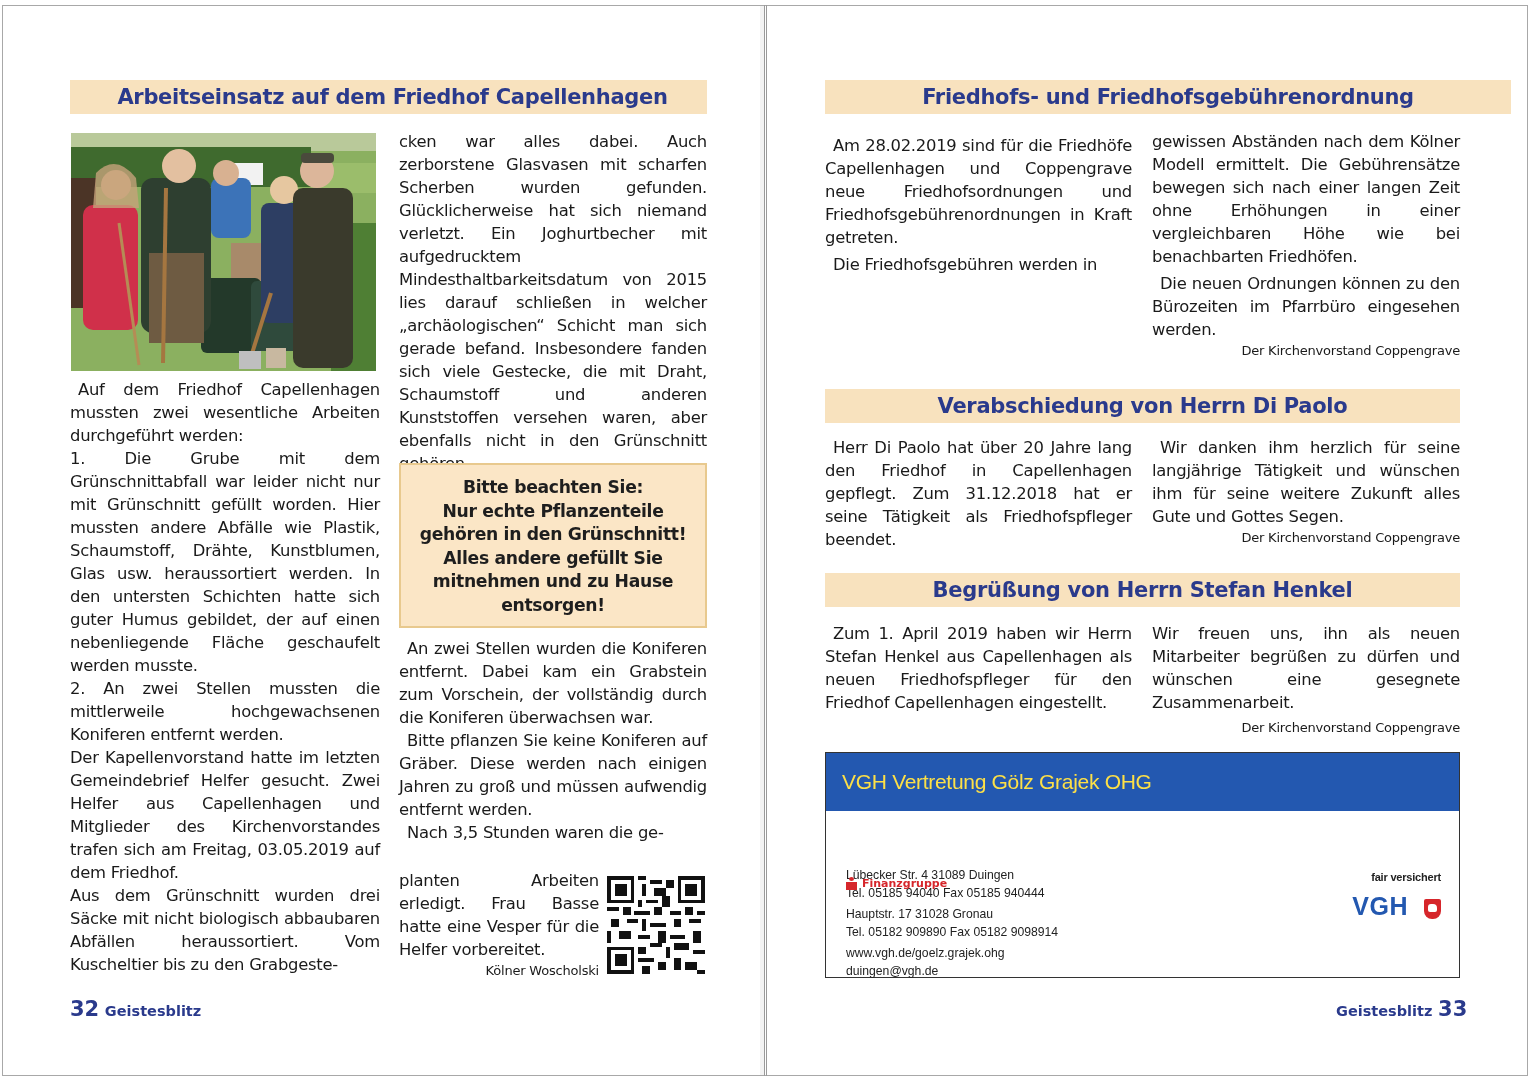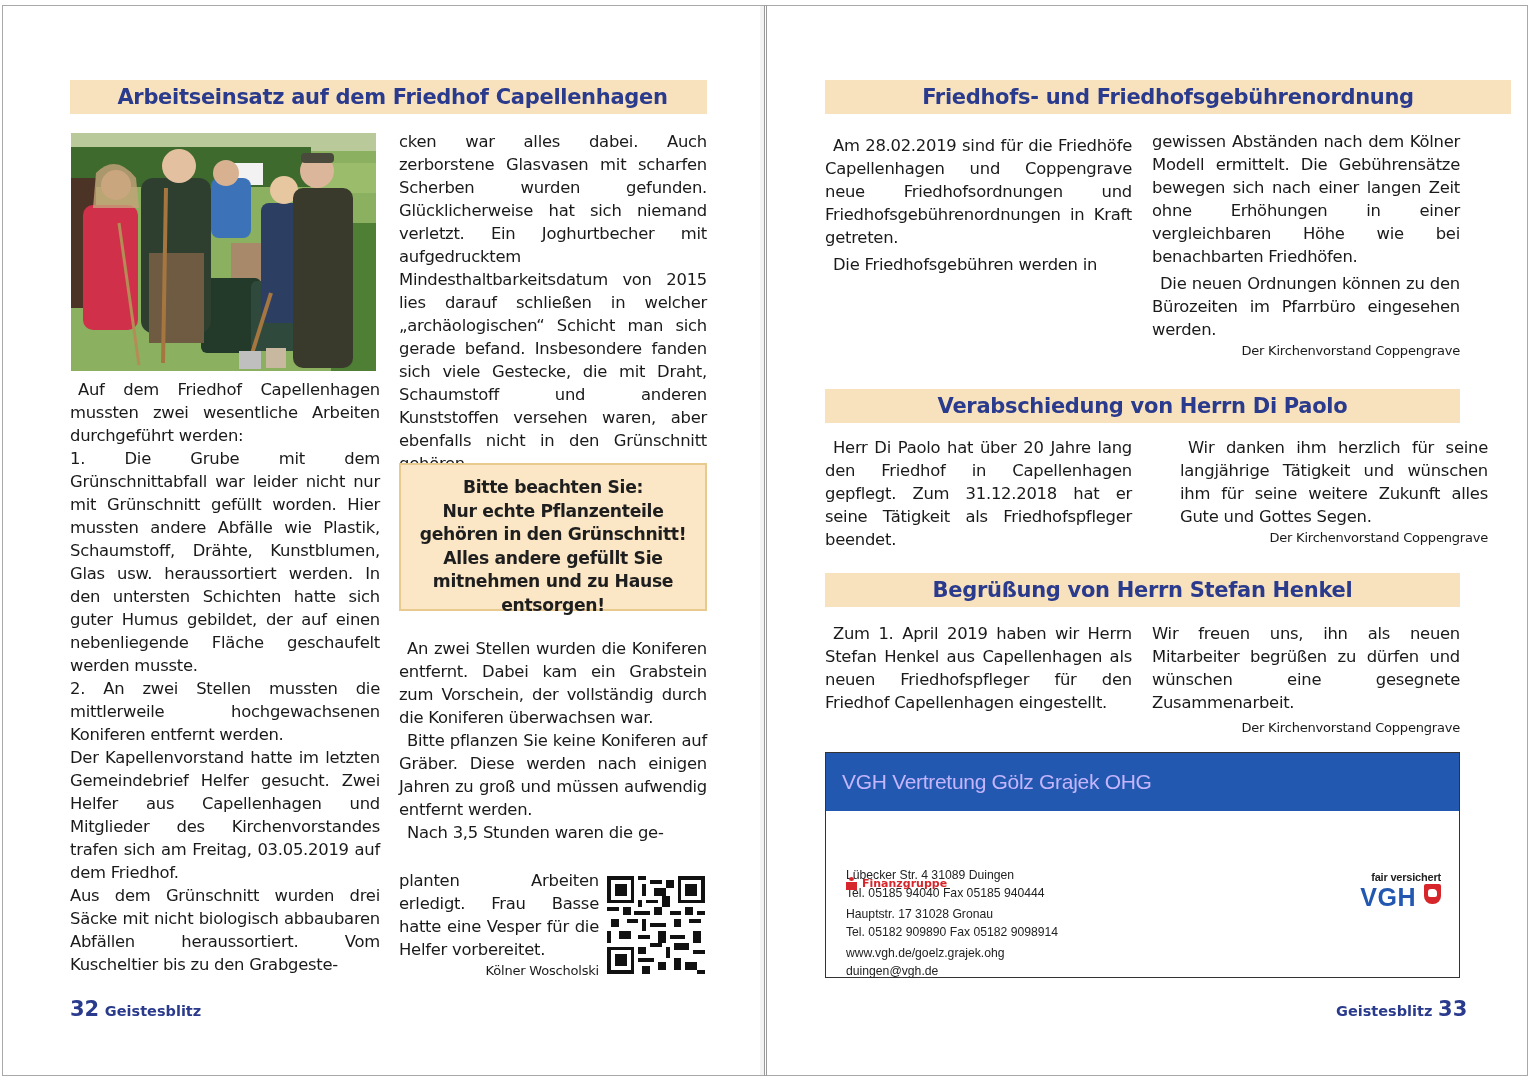--- a/index.html
+++ b/index.html
@@ -16,40 +16,40 @@
 
   .col { position: absolute; font-size: 16.4px; line-height: 23px; text-align: justify; letter-spacing: -0.25px; font-family: "DejaVu Sans", sans-serif; }
   .col p { margin: 0; }
   .col p.gap { margin-top: 4px; }
   .col .ind { text-indent: 8px; }
   .col .bold { font-weight: bold; }
   .sig { text-align: right; font-size: 13px; line-height: 20px; letter-spacing: -0.2px; }
 
   .photo { position: absolute; left: 71px; top: 133px; width: 305px; height: 238px; overflow: hidden; background: #7fa35a; }
 
-  .notice { position: absolute; left: 399px; top: 463px; width: 308px; height: 148px; background: #fbe6c6; border: 2px solid #e8c98e; text-align: center; font-weight: bold; font-size: 17.2px; line-height: 23.5px; padding-top: 11px; color: #1e1e1e; letter-spacing: -0.3px; }
+  .notice { position: absolute; left: 399px; top: 463px; width: 308px; height: 165px; background: #fbe6c6; border: 2px solid #e8c98e; text-align: center; font-weight: bold; font-size: 17.2px; line-height: 23.5px; padding-top: 11px; color: #1e1e1e; letter-spacing: -0.3px; }
 
   .folio { position: absolute; font-weight: bold; color: #2a3a8c; }
   .folio .num { font-size: 21px; }
   .folio .name { font-size: 14.5px; }
 
   .qr { position: absolute; left: 607px; top: 876px; width: 98px; height: 98px; }
 
   .ad { position: absolute; left: 825px; top: 752px; width: 635px; height: 226px; border: 1px solid #333; background: #fff; }
-  .ad-head { background: #2358b0; height: 58px; color: #c4b5fd; font-size: 21px; line-height: 58px; padding-left: 16px; letter-spacing: -0.3px; font-family: "Liberation Sans", sans-serif; }
+  .ad-head { background: #2358b0; height: 58px; color: #fde047; font-size: 21px; line-height: 58px; padding-left: 16px; letter-spacing: -0.3px; font-family: "Liberation Sans", sans-serif; }
   .ad-body { position: relative; padding: 11px 0 0 20px; font-size: 12.2px; color: #222; font-family: "Liberation Sans", sans-serif; margin-top: 44px; }
   .ad-body .ln { line-height: 18px; }
   .ad-body .grp { margin-bottom: 3px; }
   .fg { position: absolute; left: 20px; top: 124px; color: #d6262b; font-weight: bold; font-size: 11px; display: flex; align-items: center; gap: 5px; }
   .fg-icon { width: 11px; height: 13px; position: relative; }
   .fg-icon::before { content: ""; position: absolute; left: 3px; top: 0; width: 5px; height: 4px; border-radius: 50%; background: #d6262b; }
   .fg-icon::after { content: ""; position: absolute; left: 0; top: 5px; width: 11px; height: 8px; background: #d6262b; }
   .vgh-logo { position: absolute; right: 18px; top: 118px; text-align: right; }
   .vgh-tag { font-size: 11px; font-weight: bold; color: #222; font-family: "Liberation Sans", sans-serif; letter-spacing: -0.2px; }
-  .vgh-mark { display: flex; align-items: flex-start; justify-content: flex-end; gap: 8px; margin-top: 1px; }
+  .vgh-mark { display: flex; align-items: flex-end; justify-content: flex-end; gap: 16px; margin-top: 10px; }
   .vgh-word { font-size: 25px; font-weight: bold; color: #2358b0; font-family: "Liberation Sans", sans-serif; letter-spacing: 0.5px; line-height: 26px; }
   .vgh-shield { width: 17px; height: 20px; background: #d6262b; border-radius: 2px 2px 8px 8px; position: relative; }
   .vgh-shield::after { content: ""; position: absolute; left: 4px; top: 5px; width: 9px; height: 8px; background: #fff; border-radius: 3px 4px 2px 2px; }
 </style>
 </head>
 <body>
 
 <div class="spread-border"></div>
 <div class="gutter-shade"></div>
 <div class="gutter"></div>
@@ -191,21 +191,21 @@
   <div class="col" style="left:387px;top:130px;width:308px;">
     <p>gewissen Abständen nach dem Kölner Modell ermittelt. Die Gebührensätze bewegen sich nach einer langen Zeit ohne Erhöhungen in einer vergleichbaren Höhe wie bei benachbarten Friedhöfen.</p>
     <p class="ind gap">Die neuen Ordnungen können zu den Bürozeiten im Pfarrbüro eingesehen werden.</p>
     <p class="sig">Der Kirchenvorstand Coppengrave</p>
   </div>
 
   <h2 class="banner" style="left:60px;top:389px;width:635px;">Verabschiedung von Herrn Di Paolo</h2>
   <div class="col" style="left:60px;top:436px;width:307px;">
     <p class="ind">Herr Di Paolo hat über 20 Jahre lang den Friedhof in Capellenhagen gepflegt. Zum 31.12.2018 hat er seine Tätigkeit als Friedhofspfleger beendet.</p>
   </div>
-  <div class="col" style="left:387px;top:436px;width:308px;margin-left:28px;">
+  <div class="col" style="left:387px;top:436px;width:308px;">
     <p class="ind">Wir danken ihm herzlich für seine langjährige Tätigkeit und wünschen ihm für seine weitere Zukunft alles Gute und Gottes Segen.</p>
     <p class="sig">Der Kirchenvorstand Coppengrave</p>
   </div>
 
   <h2 class="banner" style="left:60px;top:573px;width:635px;">Begrüßung von Herrn Stefan Henkel</h2>
   <div class="col" style="left:60px;top:622px;width:307px;">
     <p class="ind">Zum 1. April 2019 haben wir Herrn Stefan Henkel aus Capellenhagen als neuen Friedhofspfleger für den Friedhof Capellenhagen eingestellt.</p>
   </div>
   <div class="col" style="left:387px;top:622px;width:308px;">
     <p>Wir freuen uns, ihn als neuen Mitarbeiter begrüßen zu dürfen und wünschen eine gesegnete Zusammenarbeit.</p>

